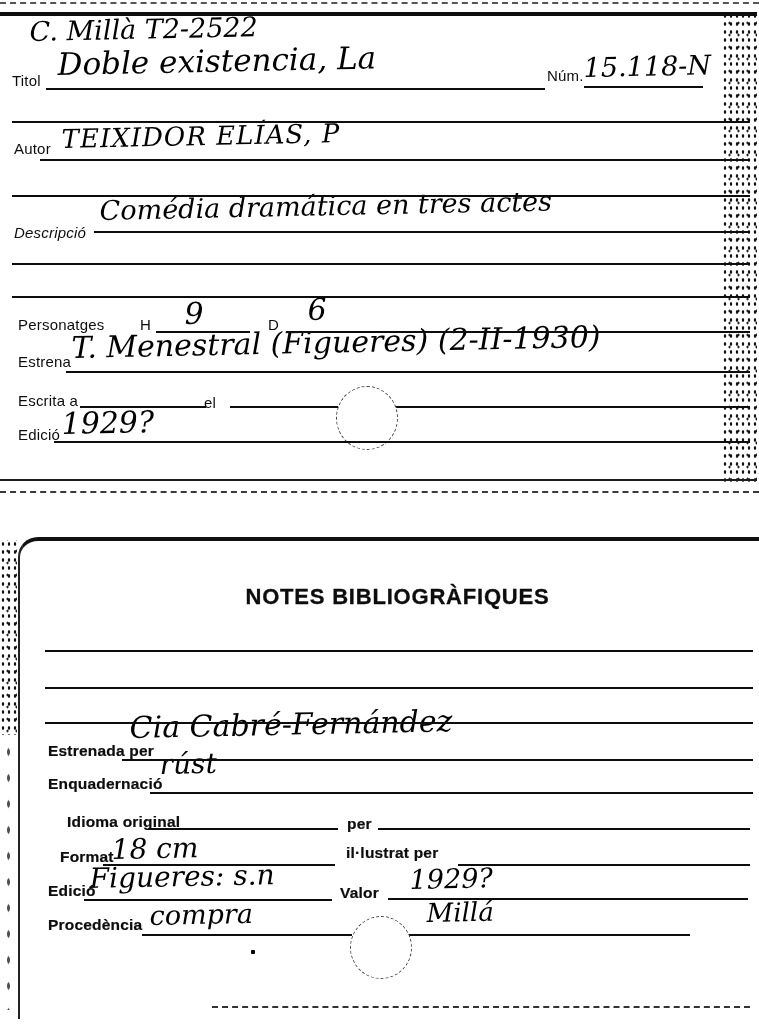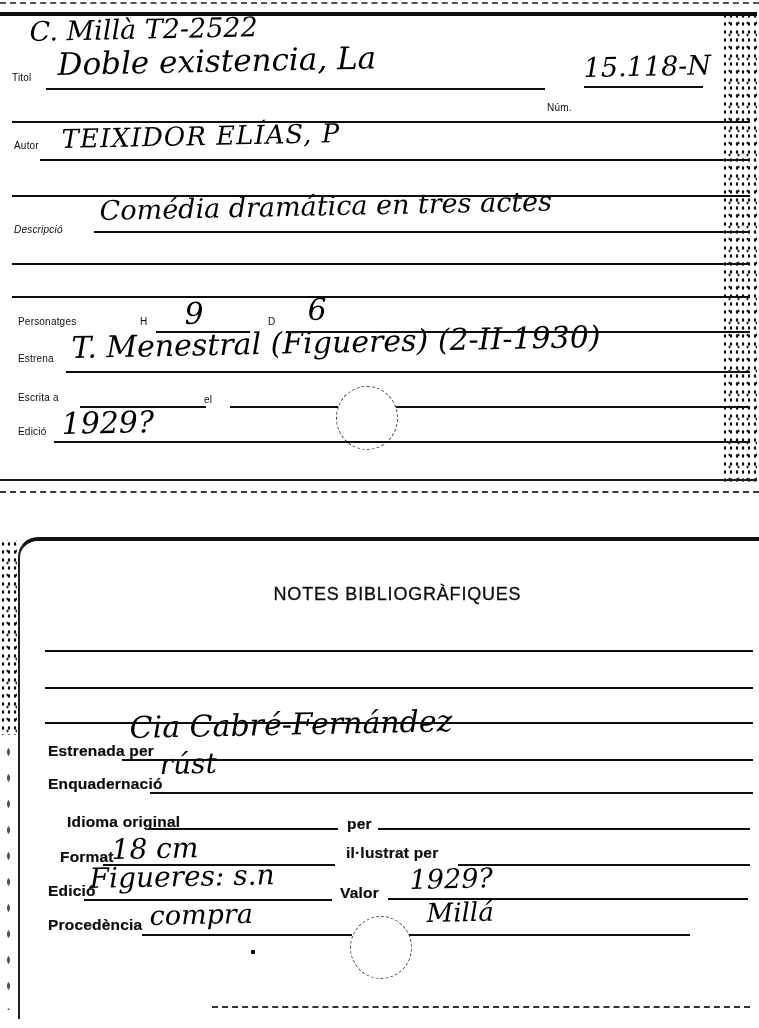--- a/index.html
+++ b/index.html
@@ -2,21 +2,21 @@
 <html><head>
 <meta charset="utf-8">
 <style>
   html,body{margin:0;padding:0;background:#fff;}
   #scan{
     position:relative;width:759px;height:1028px;background:#fff;
     font-family:"Liberation Sans",sans-serif;color:#0d0d0d;overflow:hidden;
   }
   .abs{position:absolute;}
   
-  .lbl{font-family:"Liberation Sans",sans-serif;font-size:10px;color:#0d0d0d;white-space:nowrap;letter-spacing:.2px;}
+  .lbl{font-family:"Liberation Sans",sans-serif;font-size:15px;color:#0d0d0d;white-space:nowrap;letter-spacing:.2px;}
   .lbl2{font-family:"Liberation Sans",sans-serif;font-size:15.5px;color:#0d0d0d;white-space:nowrap;letter-spacing:.2px;font-weight:bold;-webkit-text-stroke:.2px #0d0d0d;}
   
   .hw{font-family:"DejaVu Serif",serif;font-style:italic;color:#000;white-space:nowrap;transform:rotate(-1.2deg);transform-origin:left bottom;}
   
   .rule{position:absolute;height:2px;background:#0d0d0d;z-index:1;}
   .rule.thin{height:1.6px;}
   .dashedline{position:absolute;height:0;border-top:2px dashed #3a3a3a;z-index:1;}
   
   .hole{position:absolute;background:#fff;border:1.6px dashed #444;border-radius:50%;z-index:5;}
   
@@ -26,40 +26,40 @@
       radial-gradient(#222 .8px, transparent 1.3px);
     background-size:6px 8px, 9px 12px;
     background-position:0 0, 3px 5px;
   }
   .speckle-sparse{
     background-image:radial-gradient(#222 1px, transparent 1.6px);
     background-size:9px 26px;
     background-position:2px 4px;
     opacity:.8;
   }
-  .notes-header{font-family:"Liberation Sans",sans-serif;font-weight:normal;font-size:18px;letter-spacing:.8px;color:#0d0d0d;text-align:center;-webkit-text-stroke:.3px #0d0d0d;}
+  .notes-header{font-family:"Liberation Sans",sans-serif;font-weight:bold;font-size:22px;letter-spacing:.8px;color:#0d0d0d;text-align:center;-webkit-text-stroke:.3px #0d0d0d;}
   .footer-brand{font-family:"Liberation Sans",sans-serif;font-weight:bold;font-size:13.5px;color:#0d0d0d;-webkit-text-stroke:.3px #0d0d0d;}
   .z6{z-index:6;}
   .dot{position:absolute;width:4px;height:4px;background:#000;border-radius:1px;}
 </style>
 </head>
 <body>
 
 <div id="scan">
 
   <div class="dashedline abs" style="left:0;top:2px;width:759px;border-top-color:#555;"></div>
   <div class="rule abs" style="left:0;top:12px;width:757px;height:4px;"></div>
   <div class="speckle abs" style="left:722px;top:12px;width:35px;height:470px;"></div>
 
   <div class="hw abs" style="left:30px;top:16px;font-size:27px;">C. Millà T2-2522</div>
 
   <div class="lbl abs" style="left:12px;top:72px;">Titol</div>
   <div class="hw abs" style="left:58px;top:46px;font-size:31px;">Doble existencia, La</div>
   <div class="rule abs" style="left:46px;top:88px;width:499px;"></div>
-  <div class="lbl abs" style="left:547px;top:67px;margin-top:35px;">Núm.</div>
+  <div class="lbl abs" style="left:547px;top:67px;">Núm.</div>
   <div class="hw abs" style="left:584px;top:52px;font-size:27px;">15.118-N</div>
   <div class="rule abs" style="left:584px;top:86px;width:119px;"></div>
 
   <div class="rule abs thin" style="left:12px;top:121px;width:738px;"></div>
 
   <div class="lbl abs" style="left:14px;top:140px;">Autor</div>
   <div class="hw abs" style="left:62px;top:124px;font-size:26px;letter-spacing:1px;">TEIXIDOR ELÍAS, P</div>
   <div class="rule abs" style="left:40px;top:159px;width:710px;"></div>
 
   <div class="rule abs thin" style="left:12px;top:195px;width:738px;"></div>

